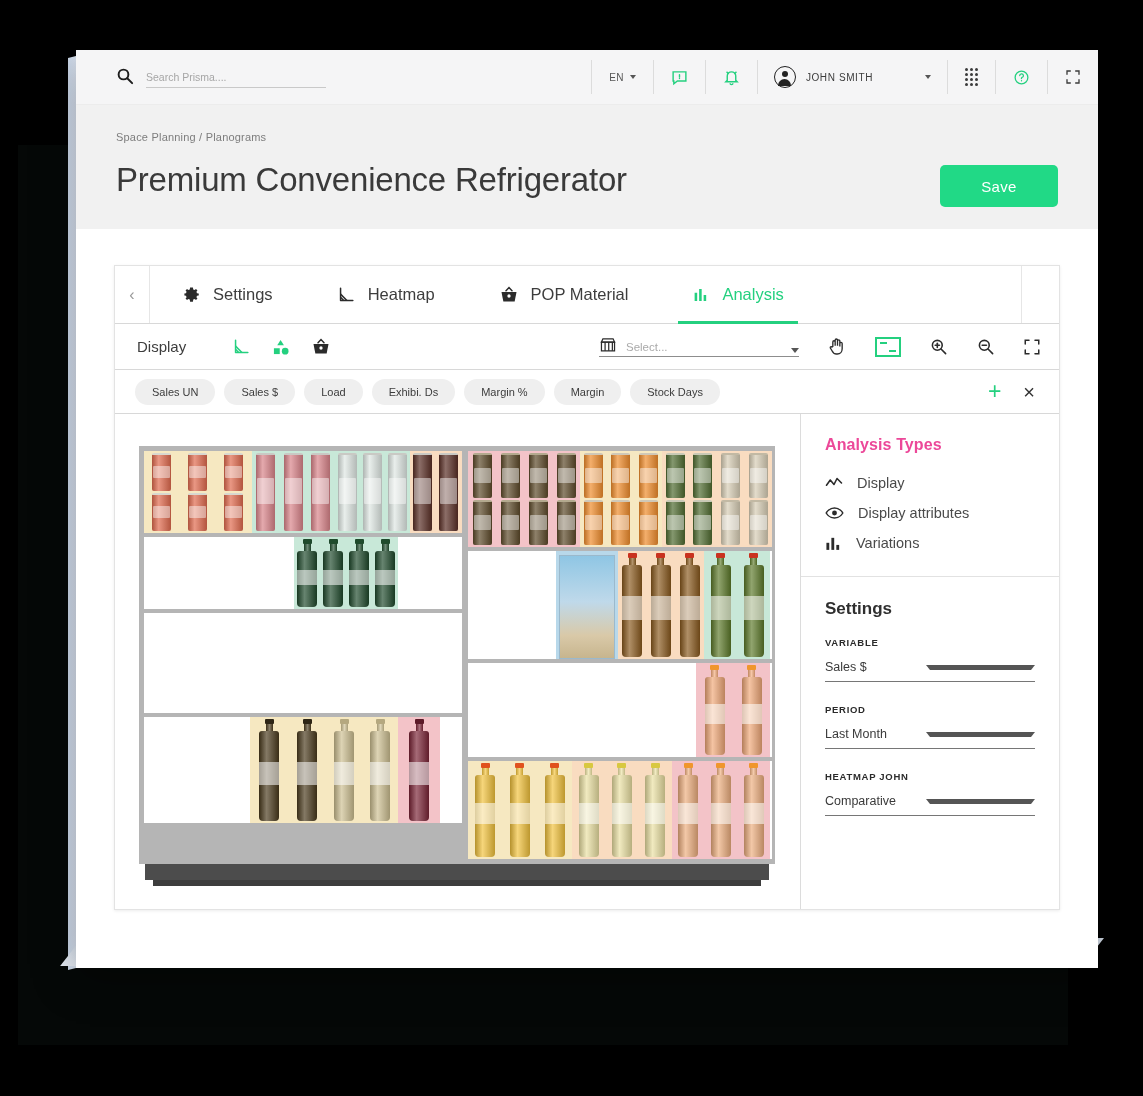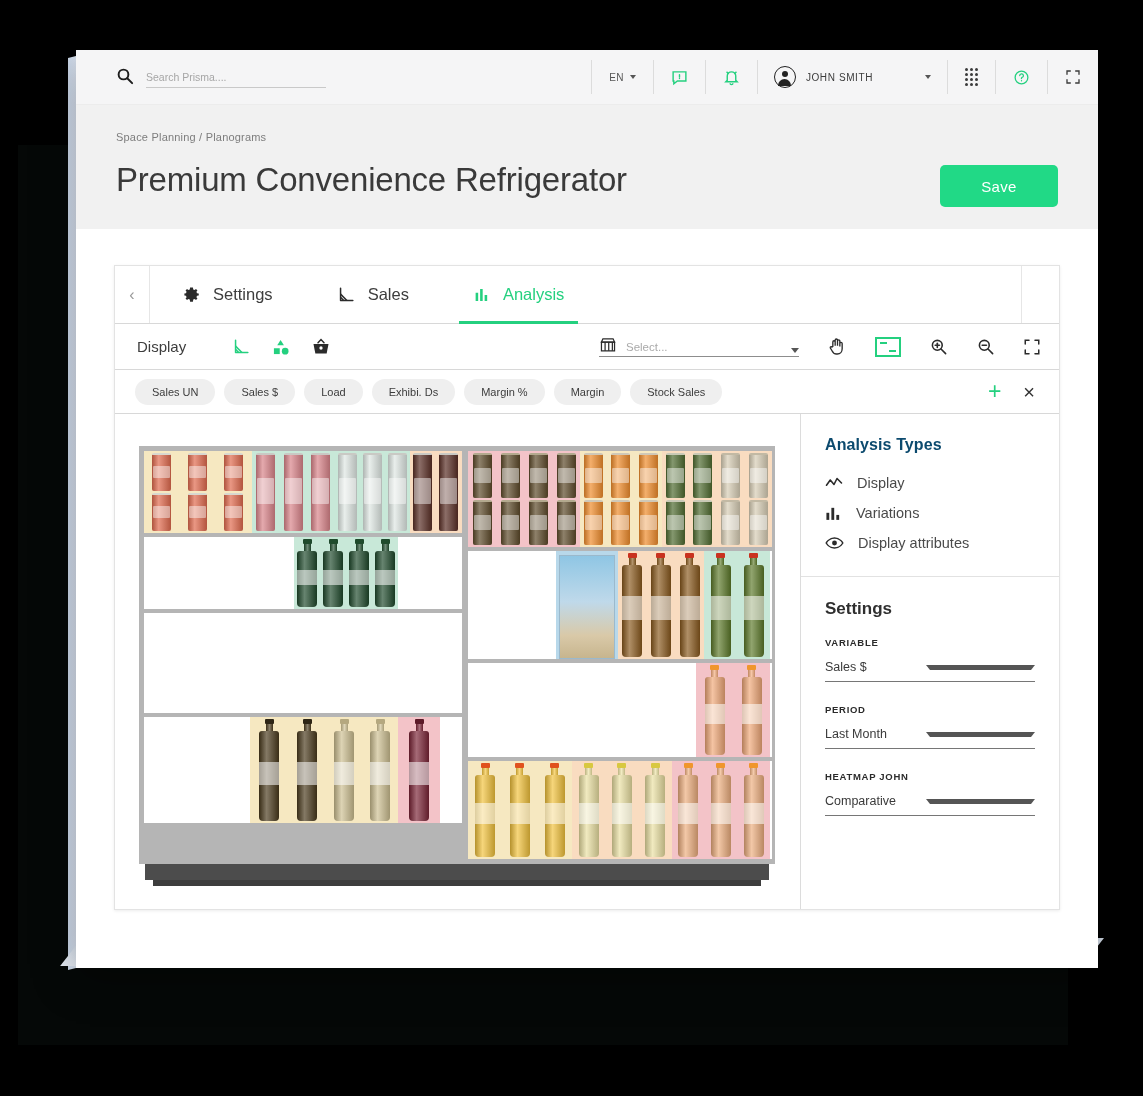--- a/index.html
+++ b/index.html
@@ -151,21 +151,21 @@
   
   .can { width:19px; border-radius:2px; position:relative; }
   .bottle { position:relative; display:flex; flex-direction:column; align-items:center; justify-content:flex-end;}
   .btl-cap { width:9px; height:5px; border-radius:1px; }
   .btl-neck { width:7px; height:7px; }
   .btl-body { width:20px; border-radius:3px 3px 4px 4px; position:relative; }
   .btl-label { position:absolute; left:0; right:0; height:26%; top:34%; }
 
   
   .sp-block { padding:22px 24px 18px 24px; }
-  .sp-title { font-size:16px; font-weight:bold; color:#0c4a6e; margin-bottom:14px; letter-spacing:.1px;}
+  .sp-title { font-size:16px; font-weight:bold; color:#ec4899; margin-bottom:14px; letter-spacing:.1px;}
   .sp-item { display:flex; align-items:center; gap:14px; padding:7px 0; font-size:14.5px; color:#4a4a4a; cursor:pointer;}
   .sp-item.active { color:#24d07f; }
   .sp-sep { height:1px; background:#e2e2e2; margin:0 0 0 0; }
   .sp-h2 { font-size:17px; font-weight:bold; color:#2f2f2f; margin-bottom:18px;}
   .sp-lbl { font-size:9.5px; font-weight:bold; color:#2b2b2b; letter-spacing:.7px; margin-bottom:12px;}
   .sp-sel {
     display:flex; align-items:center; border-bottom:1px solid #767676;
     padding-bottom:7px; margin-bottom:22px; cursor:pointer;
   }
   .sp-sel span { font-size:12.5px; color:#3a3a3a; flex:1; }
@@ -288,24 +288,34 @@
           </div>
 
           <div class="tab">
             <span>
               <svg width="19" height="19" viewBox="0 0 24 24" fill="none" stroke="#2b2b2b" stroke-width="1.9">
                 <path d="M4.5 4v15.5H20" stroke-linecap="round" stroke-linejoin="round"></path>
                 <path d="M4.5 11.5 12.5 19.5"></path>
                 <path d="M4.5 15.5 8.5 19.5"></path>
               </svg>
             </span>
-            <span>Sales</span>
+            <span>Heatmap</span>
           </div>
 
 
+          <div class="tab">
+            <span>
+              <svg width="20" height="20" viewBox="0 0 24 24" fill="#2b2b2b">
+                <path d="M8.4 6.8 12 3l3.6 3.8" fill="none" stroke="#2b2b2b" stroke-width="1.8" stroke-linecap="round"></path>
+                <path d="M3 8.5h18l-2.2 11.2H5.2z"></path>
+                <circle cx="12" cy="13.2" r="2" fill="#fff"></circle>
+              </svg>
+            </span>
+            <span>POP Material</span>
+          </div>
 
           <div class="tab active">
             <span>
               <svg width="18" height="18" viewBox="0 0 24 24" fill="#24d07f">
                 <rect x="3.5" y="9" width="3.4" height="11"></rect>
                   <rect x="9.5" y="4" width="3.4" height="16"></rect>
                 <rect x="15.5" y="12" width="3.4" height="8"></rect>
               </svg>
             </span>
             <span>Analysis</span>
@@ -387,21 +397,21 @@
         </div>
       </div>
 
       <div class="chipbar">
         <div class="chip">Sales UN</div>
         <div class="chip">Sales $</div>
         <div class="chip">Load</div>
         <div class="chip">Exhibi. Ds</div>
         <div class="chip">Margin %</div>
         <div class="chip">Margin</div>
-        <div class="chip">Stock Sales</div>
+        <div class="chip">Stock Days</div>
         <div class="chip-actions">
           <span class="plus">+</span>
           <span class="xmark">×</span>
         </div>
       </div>
 
       <div class="cardbody">
 
         <div class="canvas">
           <div class="fridge">
@@ -900,41 +910,41 @@
 
             <div class="sp-item">
               <span>
                 <svg width="18" height="14" viewBox="0 0 24 18" fill="none" stroke="#2b2b2b" stroke-width="2.1" stroke-linecap="round" stroke-linejoin="round">
                   <path d="M2 12 7 5l5 6 4-8 6 6"></path>
                 </svg>
               </span>
               <span>Display</span>
             </div>
 
+
+            <div class="sp-item">
+              <span>
+                <svg width="19" height="14" viewBox="0 0 24 16" fill="none" stroke="#2b2b2b" stroke-width="1.9">
+                  <path d="M1.5 8S5 1.8 12 1.8 22.5 8 22.5 8 19 14.2 12 14.2 1.5 8 1.5 8z"></path>
+                  <circle cx="12" cy="8" r="3.1" fill="#2b2b2b" stroke="none"></circle>
+                </svg>
+              </span>
+              <span>Display attributes</span>
+            </div>
 
             <div class="sp-item">
               <span>
                 <svg width="17" height="15" viewBox="0 0 24 20" fill="#2b2b2b">
                   <rect x="2" y="9" width="4" height="10"></rect>
                     <rect x="9" y="2" width="4" height="17"></rect>
                   <rect x="16" y="12" width="4" height="7"></rect>
                 </svg>
               </span>
               <span>Variations</span>
             </div>
-
-            <div class="sp-item">
-              <span>
-                <svg width="19" height="14" viewBox="0 0 24 16" fill="none" stroke="#2b2b2b" stroke-width="1.9">
-                  <path d="M1.5 8S5 1.8 12 1.8 22.5 8 22.5 8 19 14.2 12 14.2 1.5 8 1.5 8z"></path>
-                  <circle cx="12" cy="8" r="3.1" fill="#2b2b2b" stroke="none"></circle>
-                </svg>
-              </span>
-              <span>Display attributes</span>
-            </div>
           </div>
 
           <div class="sp-sep"></div>
 
           <div class="sp-block">
             <div class="sp-h2">Settings</div>
 
             <div class="sp-lbl">VARIABLE</div>
             <div class="sp-sel">
               <span>Sales $</span>

